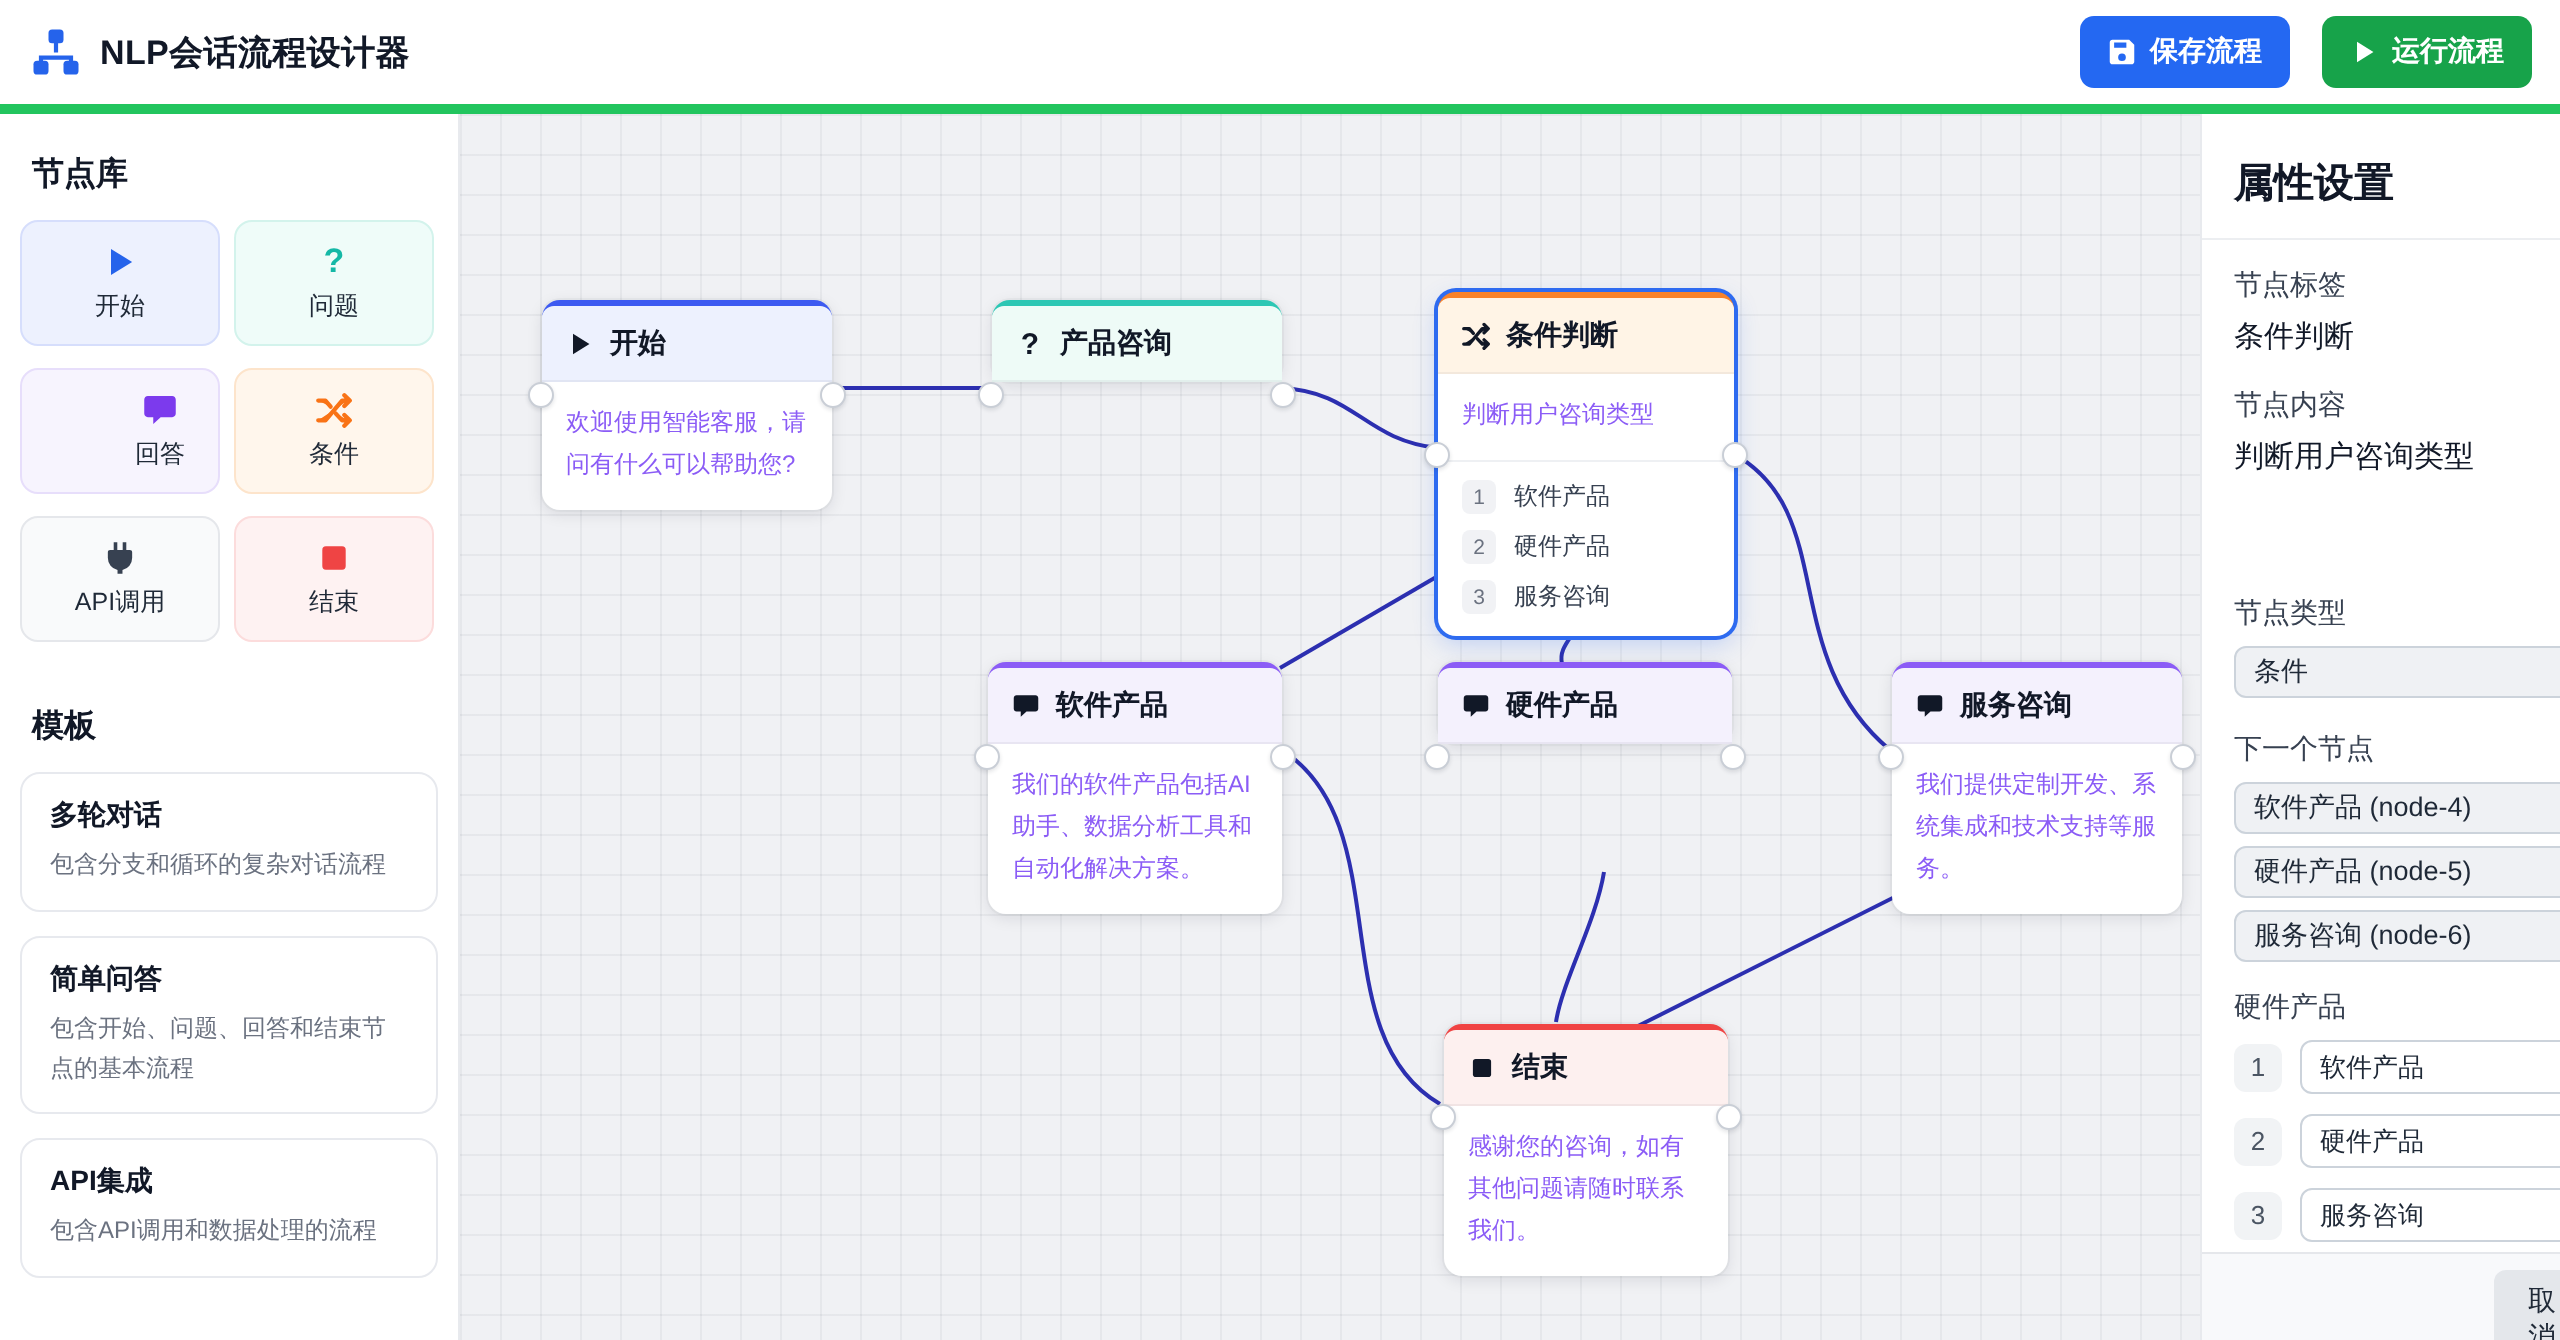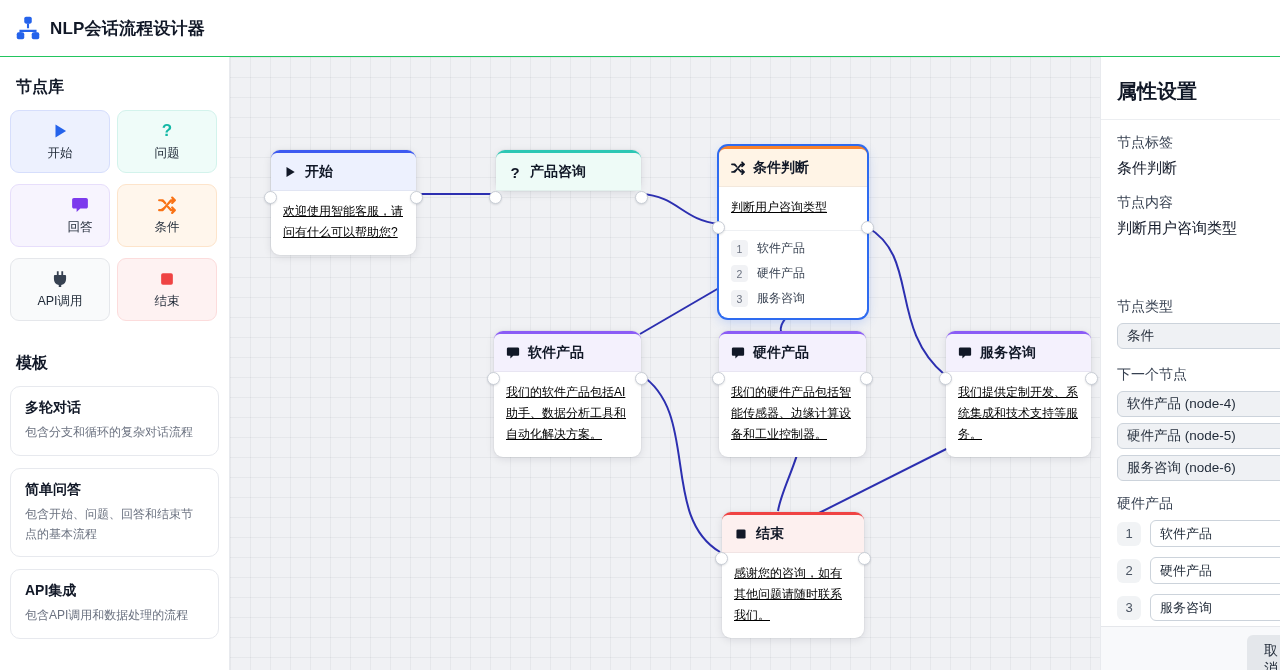--- a/index.html
+++ b/index.html
@@ -1,20 +1,20 @@
 <!DOCTYPE html>
 <html><head>
 <meta charset="utf-8">
 <style>
   * { margin:0; padding:0; box-sizing:border-box; }
   html,body { width:1280px; height:670px; overflow:hidden;
     font-family:"Liberation Sans","DejaVu Sans",sans-serif; background:#fff; color:#111827; }
 
   
-  .app-header { height:57px; background:#fff; border-bottom:1px solid #22c55e;
+  .app-header { height:57px; background:#fff; border-bottom:5px solid #22c55e;
     display:flex; align-items:center; justify-content:space-between; padding:0 14px 0 16px; }
   .brand { display:flex; align-items:center; gap:10px; }
   .brand .logo { width:24px; height:24px; color:#2563eb; }
   .brand .logo svg { width:100%; height:100%; fill:currentColor; }
   .app-title { font-size:17px; font-weight:700; letter-spacing:.2px; }
   .hbtns { display:flex; gap:16px; }
   .hbtn { display:flex; align-items:center; gap:7px; border:none; border-radius:7px;
     color:#fff; font-size:14px; font-weight:700; padding:9px 14px; cursor:pointer;
     font-family:inherit; }
   .hbtn svg { width:14px; height:14px; fill:#fff; }
@@ -49,21 +49,21 @@
 
   .fnode { position:absolute; background:#fff; border-radius:9px;
     border-top:3px solid #888; box-shadow:0 2px 8px rgba(15,23,42,.10), 0 0 0 1px rgba(15,23,42,.03); }
   .fnode.selected { box-shadow:0 0 0 2px #2e6bf0, 0 4px 12px rgba(46,107,240,.25); }
   .fnode-header { display:flex; align-items:center; gap:8px; padding:10px 12px 9px;
     border-radius:6px 6px 0 0; border-bottom:1px solid rgba(17,24,39,.05); }
   .fnode-ic { width:14px; height:14px; color:#111827; display:flex; align-items:center; justify-content:center; flex:none; }
   .fnode-ic svg { width:14px; height:14px; fill:currentColor; }
   .fnode-ic .q { font-size:15px; font-weight:800; line-height:1; }
   .fnode-title { font-size:14px; font-weight:700; color:#111827; }
-  .fnode-body { padding:10px 12px 12px; font-size:12px; color:#000000; line-height:1.75;text-decoration:underline; }
+  .fnode-body { padding:10px 12px 12px; font-size:12px; color:#8b5cf6; line-height:1.75; }
   .fnode-opts { border-top:1px solid #eef0f3; padding:9px 12px 11px; display:flex; flex-direction:column; gap:8px; }
   .fopt { display:flex; align-items:center; gap:9px; }
   .fopt-num { width:17px; height:17px; border-radius:4px; background:#f1f2f5; color:#6b7280;
     font-size:10.5px; display:flex; align-items:center; justify-content:center; flex:none; }
   .fopt-txt { font-size:12px; color:#374151; }
   .port { position:absolute; width:13px; height:13px; border-radius:50%; background:#fff;
     border:1.5px solid #c9ced6; box-shadow:0 1px 2px rgba(15,23,42,.12); cursor:crosshair; }
   .port.l { left:-7px; } .port.r { right:-7px; }
 
   
@@ -98,20 +98,38 @@
     <span class="logo">
       <svg viewBox="0 0 16 16">
           <rect x="5.5" y="0.5" width="5" height="4.6" rx="1.2"></rect>
           <rect x="0.5" y="10.9" width="5" height="4.6" rx="1.2"></rect>
           <rect x="10.5" y="10.9" width="5" height="4.6" rx="1.2"></rect>
           <path d="M7.3 5h1.4v3.2H7.3zM2.3 9.2h1.4v2H2.3zM12.3 9.2h1.4v2h-1.4zM2.3 9.2h11.4v1.4H2.3z"></path>
         </svg>
     </span>
     <span class="app-title">NLP会话流程设计器</span>
   </div>
+  <div class="hbtns">
+    <button class="hbtn save">
+      <span style="display:flex;">
+          <svg viewBox="0 0 16 16">
+            <path d="M12.1 1H2.5C1.7 1 1 1.7 1 2.5v11c0 .8.7 1.5 1.5 1.5h11c.8 0 1.5-.7 1.5-1.5V3.9zM8 13.2a2.2 2.2 0 1 1 0-4.4 2.2 2.2 0 0 1 0 4.4zM10.5 5.5h-7v-3h7z"></path>
+          </svg>
+        </span>
+      <span>保存流程</span>
+    </button>
+    <button class="hbtn run">
+      <span style="display:flex;">
+          <svg viewBox="0 0 16 16">
+            <path d="M4 2.2v11.6L13.4 8z"></path>
+          </svg>
+        </span>
+      <span>运行流程</span>
+    </button>
+  </div>
 </div>
 
 <div class="main">
 
   <div class="sidebar">
     <div class="side-h">节点库</div>
     <div class="lib-grid">
       <div class="lib-card" style="background: rgb(237, 241, 254); border-color: rgb(214, 222, 252);">
         <span class="lib-ic" style="color: rgb(37, 99, 235);">
             <svg viewBox="0 0 16 16">
@@ -259,21 +277,20 @@
       </div>
       <div class="fnode" style="left: 489px; top: 274px; width: 147px; border-top-color: rgb(139, 92, 246);">
         <div class="fnode-header" style="background:#f4f1fd">
           <span class="fnode-ic">
             <svg viewBox="0 0 16 16">
               <path d="M2.6 1.8h10.8c.9 0 1.6.7 1.6 1.6v6.2c0 .9-.7 1.6-1.6 1.6H8.3L5 14.2v-3H2.6c-.9 0-1.6-.7-1.6-1.6V3.4c0-.9.7-1.6 1.6-1.6z"></path>
             </svg>
           </span>
           <span class="fnode-title">硬件产品</span>
         </div>
-        <div class="fnode-body">我们的硬件产品包括智能传感器、边缘计算设备和工业控制器。</div>
         <span class="port l" style="top:38px"></span>
         <span class="port r" style="top:38px"></span>
       </div>
       <div class="fnode" style="left: 716px; top: 274px; width: 145px; border-top-color: rgb(139, 92, 246);">
         <div class="fnode-header" style="background:#f4f1fd">
           <span class="fnode-ic">
             <svg viewBox="0 0 16 16">
               <path d="M2.6 1.8h10.8c.9 0 1.6.7 1.6 1.6v6.2c0 .9-.7 1.6-1.6 1.6H8.3L5 14.2v-3H2.6c-.9 0-1.6-.7-1.6-1.6V3.4c0-.9.7-1.6 1.6-1.6z"></path>
             </svg>
           </span>

